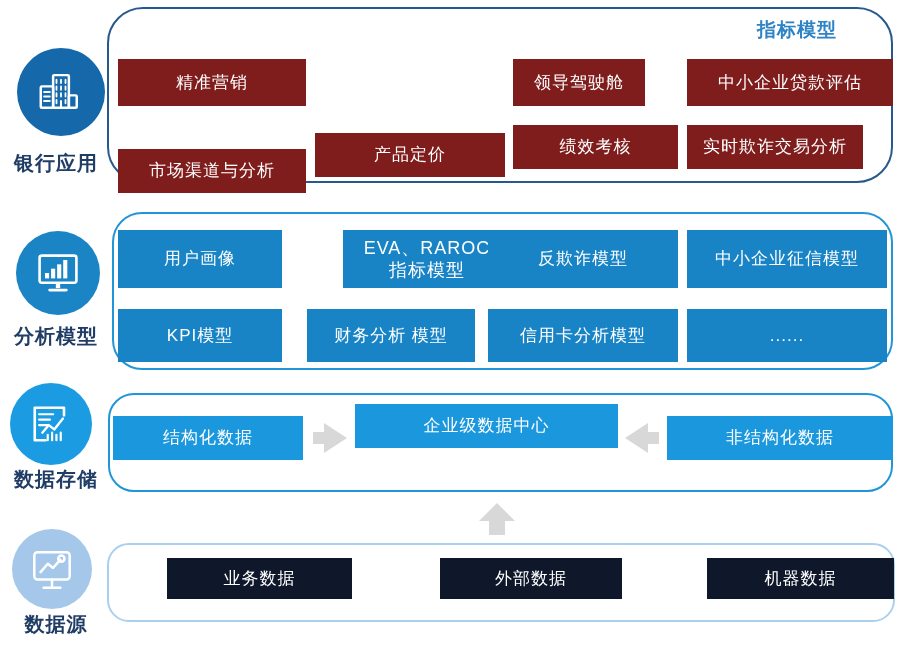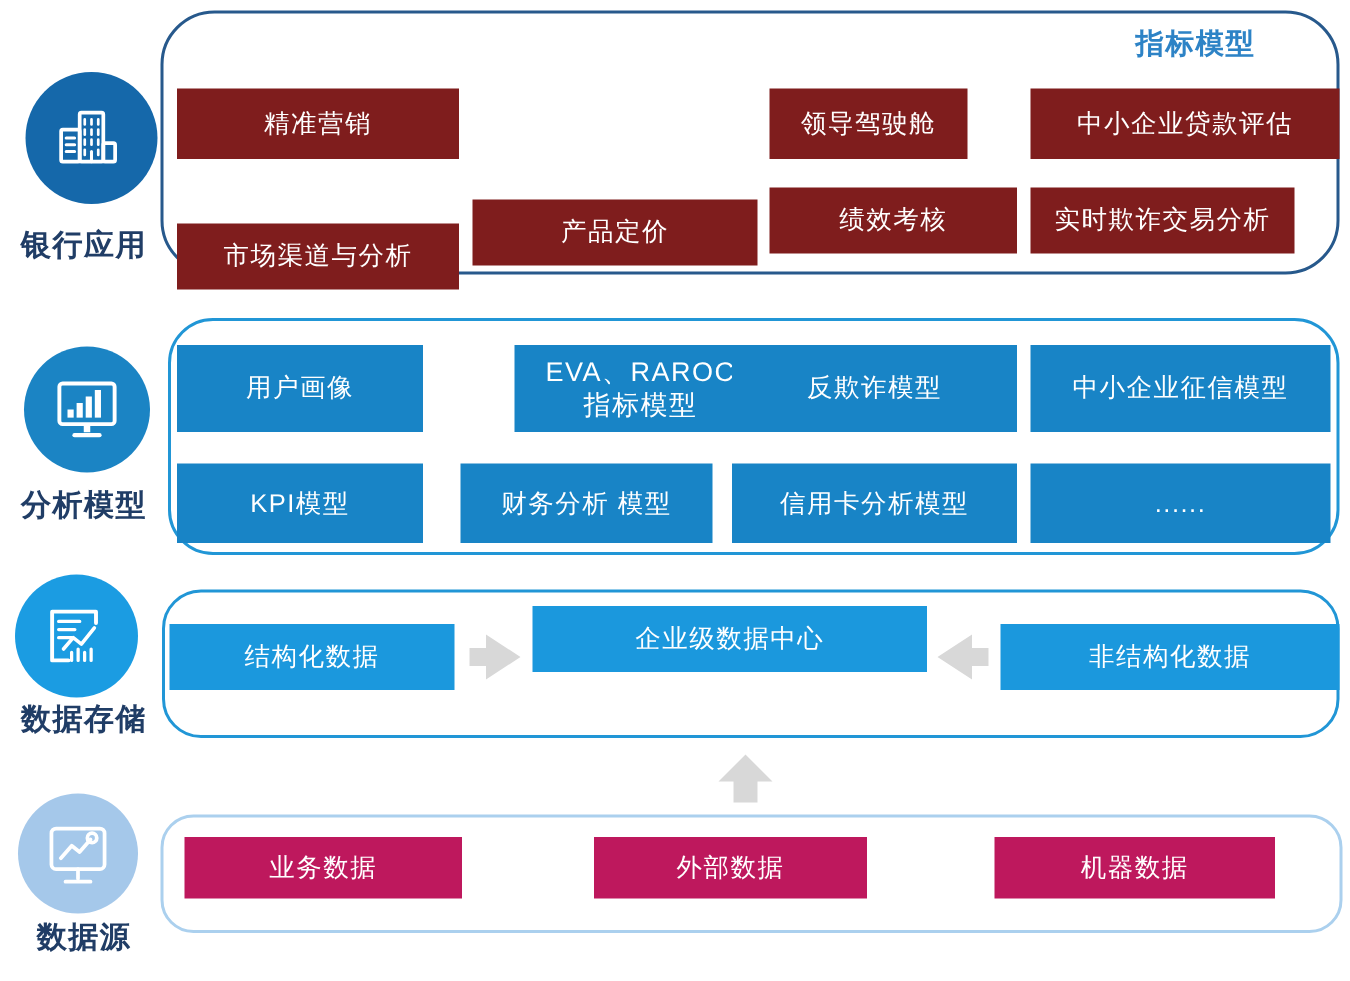--- a/index.html
+++ b/index.html
@@ -23,21 +23,21 @@
     font-size:20px;font-weight:700;letter-spacing:1px;}
   
   .hdr{position:absolute;top:17px;width:130px;height:26px;text-align:center;color:#2d83c6;
     font-size:19px;font-weight:600;letter-spacing:1px;line-height:26px;}
   
   .btn{position:absolute;display:flex;align-items:center;justify-content:center;text-align:center;
     color:#ffffff;font-size:17px;letter-spacing:1px;line-height:1.25;box-sizing:border-box;}
   .btn1{background:#7f1d1d;}
   .btn2{background:#1884c6;}
   .btn3{background:#1b98dd;}
-  .btn4{background:#be185d;}
+  .btn4{background:#0f172a;margin-left:44px;}
   .two-line{white-space:pre-line;}
   .arrow{position:absolute;}
 </style>
 </head>
 <body>
 
 <div class="stage">
 
   <div class="circle c1">
     <svg width="54" height="54" viewBox="0 0 48 48" fill="none" stroke="#ffffff" stroke-width="2.2" stroke-linecap="round" stroke-linejoin="round">

